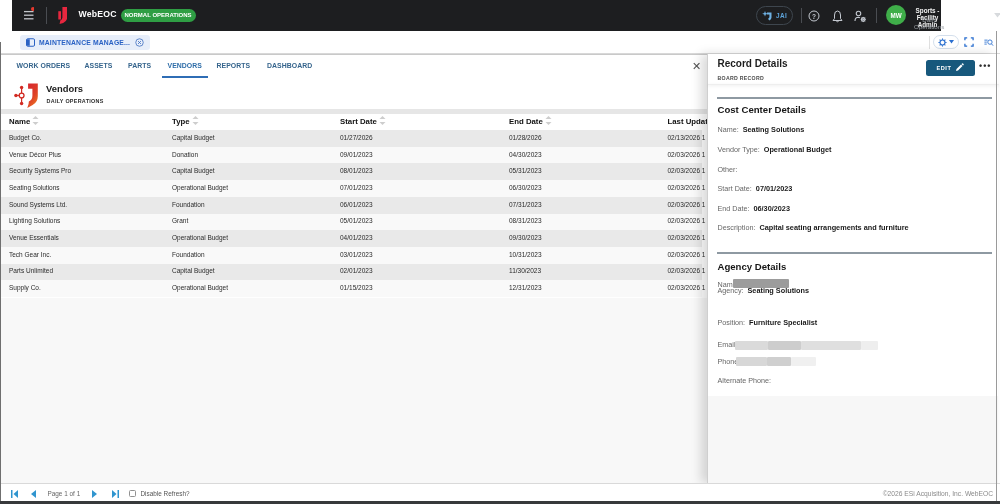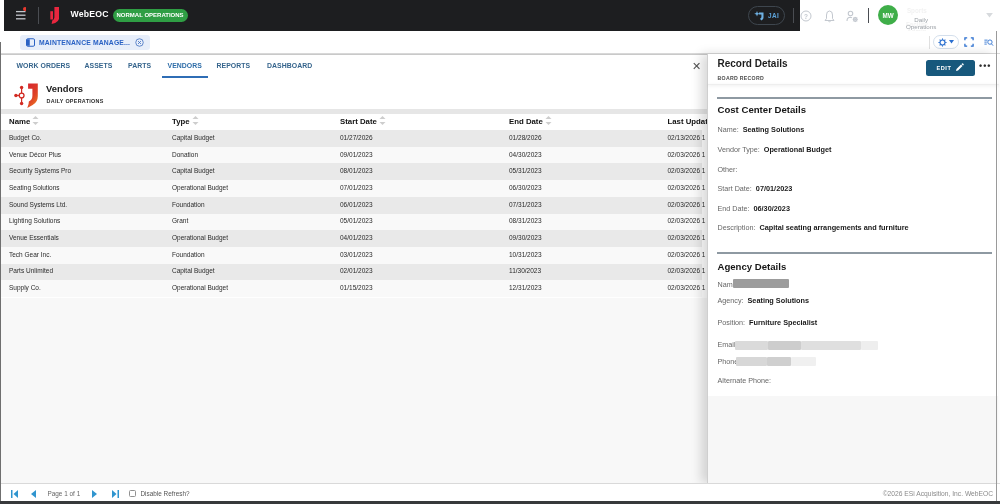--- a/index.html
+++ b/index.html
@@ -1,21 +1,21 @@
 <!DOCTYPE html>
 <html><head>
 <meta charset="utf-8">
 <style>
   * { margin:0; padding:0; box-sizing:border-box; }
   html,body { width:1000px; height:504px; overflow:hidden; background:#fff;
     font-family:"Liberation Sans", sans-serif; position:relative; }
   .abs { position:absolute; }
 
   
-  #topbar { left:4px; top:0; width:796px; height:31px; background:#1d1e20;text-align:center; }
+  #topbar { left:12px; top:0; width:929px; height:31px; background:#1d1e20;text-align:center; }
   #topbar .vdiv { position:absolute; width:1px; background:#4a4d52; }
 
   
   #chipbar { left:0; top:31px; width:1000px; height:23px; background:#fff;
     border-bottom:1px solid #d8d8d8; }
   #chip { position:absolute; left:20px; top:4px; height:15px; background:#e7eefa;
     border-radius:3px; display:flex; align-items:center; padding:0 6px; }
   #chip .txt { font-size:6.8px; font-weight:bold; color:#2a62c4; letter-spacing:.15px; margin:0 5px 0 4px; }
 
   
@@ -322,21 +322,21 @@
   <div class="frow" style="top:91px;">Vendor Type: <b>Operational Budget</b></div>
   <div class="frow" style="top:110.5px;">Other:</div>
   <div class="frow" style="top:130px;">Start Date: <b>07/01/2023</b></div>
   <div class="frow" style="top:149.5px;">End Date: <b>06/30/2023</b></div>
   <div class="frow" style="top:169px;">Description: <b>Capital seating arrangements and furniture</b></div>
 
   <div class="pdiv" style="top:197.5px;"></div>
   <div class="phead" style="top:206.5px;">Agency Details</div>
   <div class="frow" style="top:225.5px;">Name</div>
   <div class="redact" style="left:25px;top:224.5px;width:56px;height:9.7px;background:#9c9c9c;"></div>
-  <div class="frow" style="top:242px;">Agency: <b>Seating Solutions</b></div>
+  <div class="frow" style="top:232px;">Agency: <b>Seating Solutions</b></div>
   <div class="frow" style="top:263.5px;">Position: <b>Furniture Specialist</b></div>
   <div class="frow" style="top:285.5px;">Email:</div>
   <div class="redact" style="left:27px;top:286.5px;width:33px;height:9px;background:#dadada;"></div>
   <div class="redact" style="left:60px;top:286.5px;width:33px;height:9px;background:#cdcdcd;"></div>
   <div class="redact" style="left:93px;top:286.5px;width:60px;height:9px;background:#dfdfdf;"></div>
   <div class="redact" style="left:153px;top:286.5px;width:17px;height:9px;background:#eeeeee;"></div>
   <div class="frow" style="top:302.5px;">Phone</div>
   <div class="redact" style="left:28px;top:302.5px;width:31px;height:9.5px;background:#d7d7d7;"></div>
   <div class="redact" style="left:59px;top:302.5px;width:24px;height:9.5px;background:#cfcfcf;"></div>
   <div class="redact" style="left:83px;top:302.5px;width:25px;height:9.5px;background:#f0f0f0;"></div>

